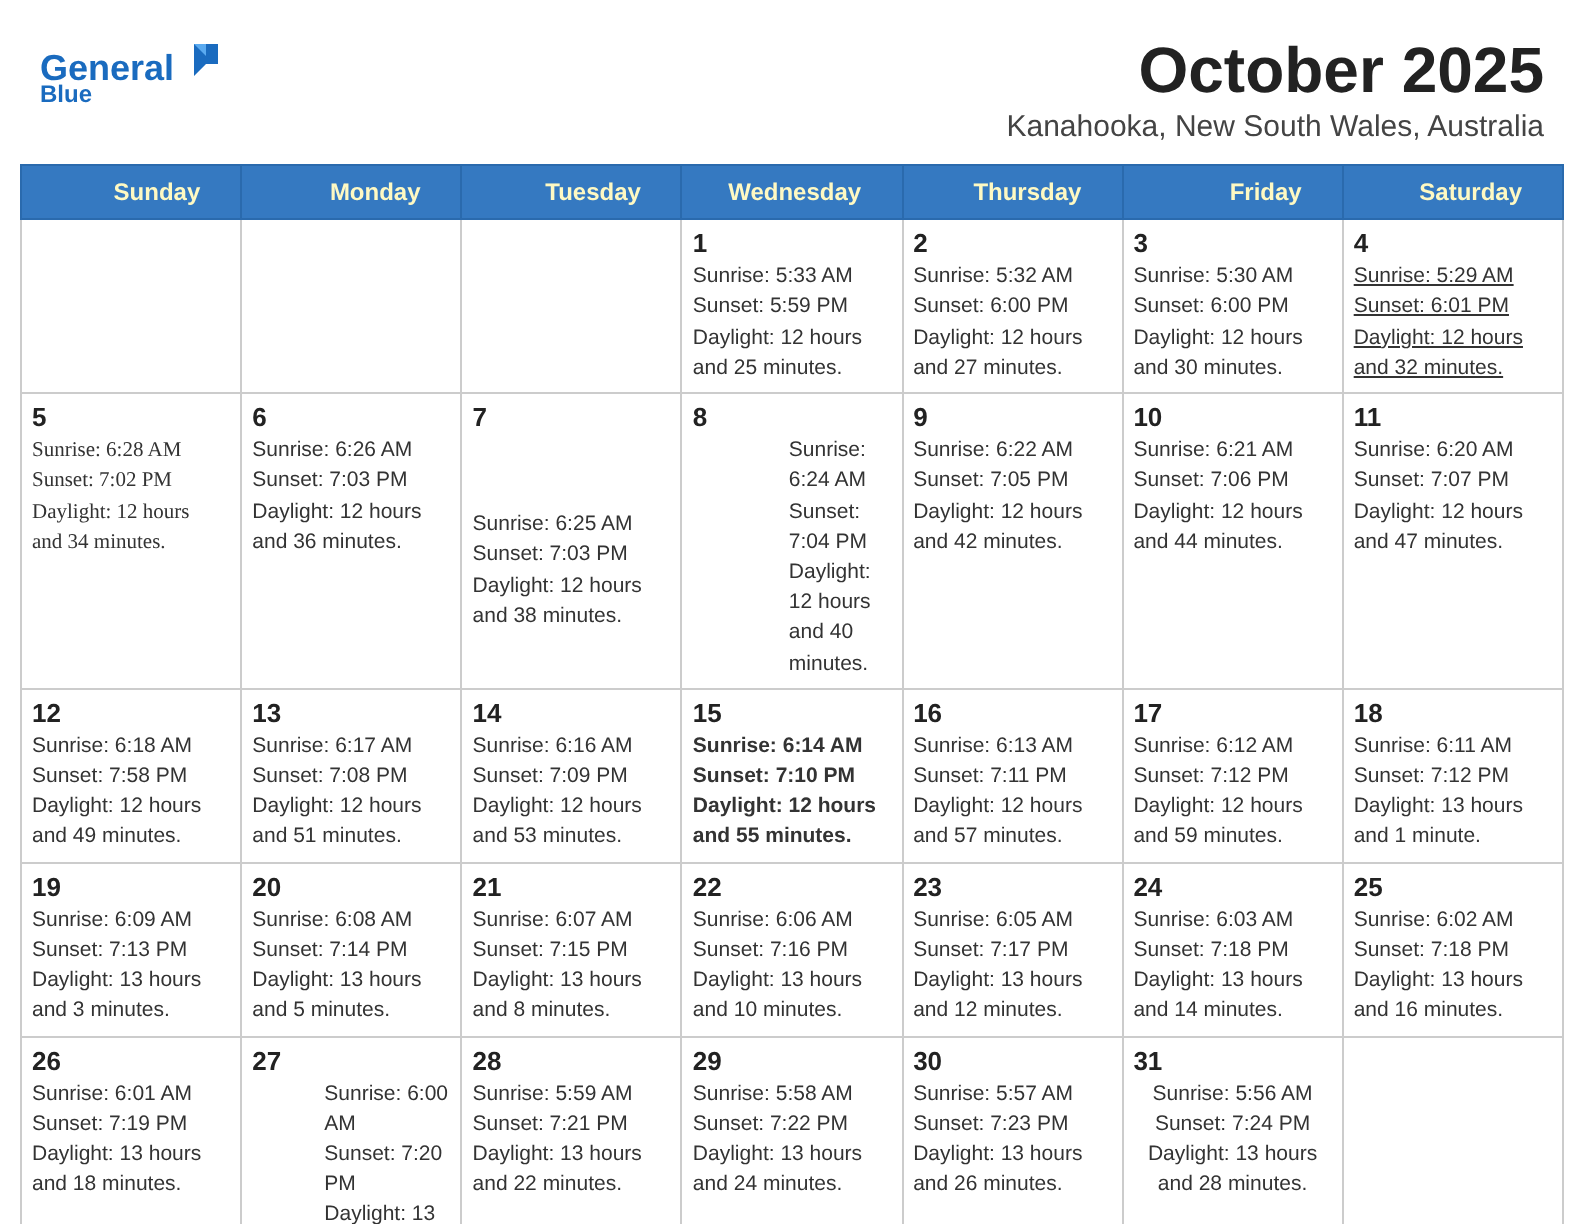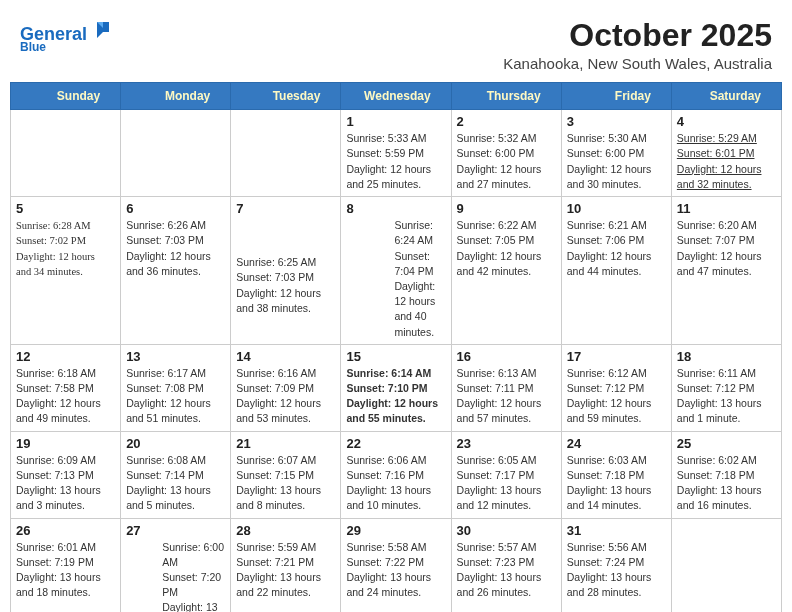--- a/index.html
+++ b/index.html
@@ -339,21 +339,21 @@
         </td>
         <td>
           <span class="day-num">30</span>
           <div class="day-info" style="white-space: pre-line;">Sunrise: 5:57 AM
 Sunset: 7:23 PM
 Daylight: 13 hours
 and 26 minutes.</div>
         </td>
         <td>
           <span class="day-num">31</span>
-          <div class="day-info" style="white-space: pre-line;">Sunrise: 5:56 AM
+          <div class="day-info" style="white-space: pre-line; text-align: center;">Sunrise: 5:56 AM
 Sunset: 7:24 PM
 Daylight: 13 hours
 and 28 minutes.</div>
         </td>
         <td class="empty-cell"></td>
       </tr>
     </tbody>
 </table>
 
 </body></html>

